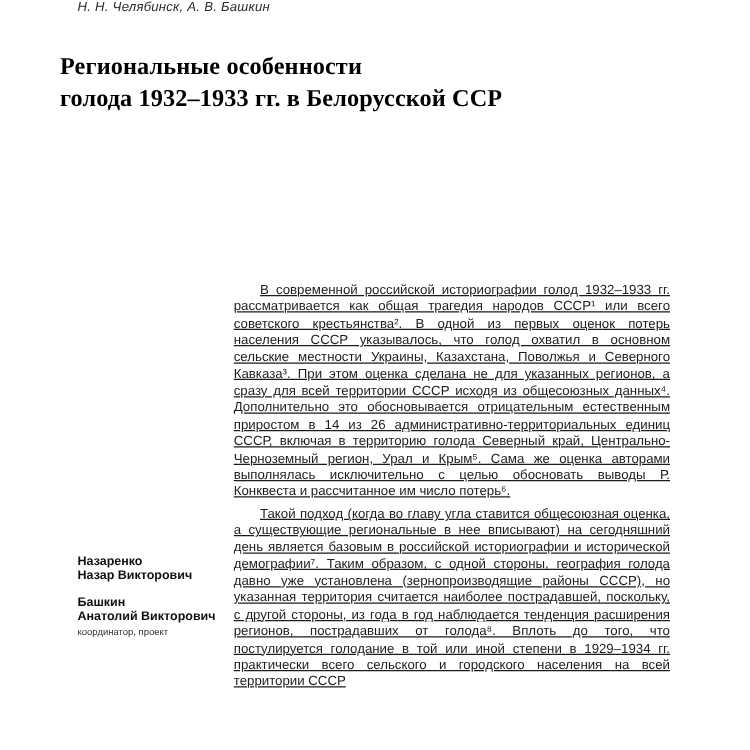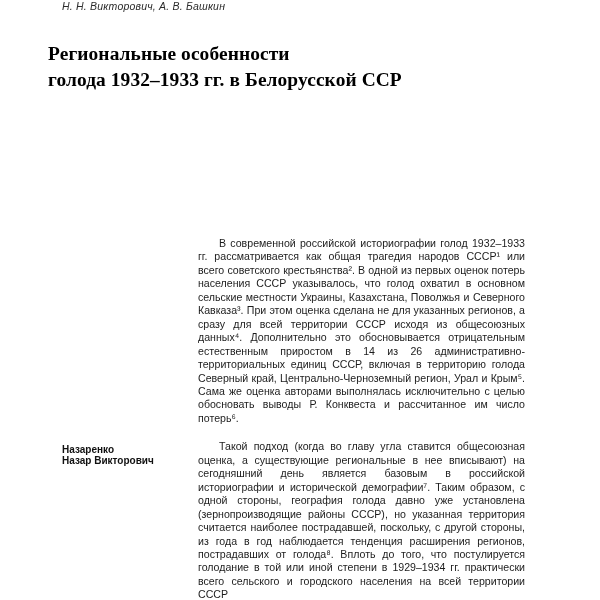--- a/index.html
+++ b/index.html
@@ -83,45 +83,51 @@
     left: 183px;
     top: 222px;
     width: 357px;
     font-family: "Liberation Sans", sans-serif;
     font-size: 10.6px;
     line-height: 13.45px;
     color: #1c1c1c;
     text-align: justify;
   }
   .para {
-    margin: 15px;
+    margin: 4px;
     text-indent: 21px;
     text-align: justify;
+    text-decoration: underline;
   }
   .para + .para { margin-top: 0px; }
 </style>
 </head>
 <body>
 
 <div class="page">
 
-  <div class="running-head">Н. Н. Викторович, А. В. Башкин</div>
+  <div class="running-head">Н. Н. Челябинск, А. В. Башкин</div>
 
   <h1 class="article-title">
     <span class="tline">Региональные особенности</span>
     <span class="tline">голода 1932–1933 гг. в Белорусской ССР</span>
   </h1>
 
   <div class="author-column">
 
     <div class="author-block">
       <span class="author-name">Назаренко</span>
       <span class="author-name">Назар Викторович</span>
     </div>
 
+    <div class="author-block">
+      <span class="author-name">Башкин</span>
+      <span class="author-name">Анатолий Викторович</span>
+      <span class="author-affil">координатор, проект</span>
+    </div>
 
   </div>
 
   <div class="body-column">
     <p class="para">В современной российской историографии голод 1932–1933 гг. рассматривается как общая трагедия народов СССР¹ или всего советского крестьянства². В одной из первых оценок потерь населения СССР указывалось, что голод охватил в основном сельские местности Украины, Казахстана, Поволжья и Северного Кавказа³. При этом оценка сделана не для указанных регионов, а сразу для всей территории СССР исходя из общесоюзных данных⁴. Дополнительно это обосновывается отрицательным естественным приростом в 14 из 26 административно-территориальных единиц СССР, включая в территорию голода Северный край, Центрально-Черноземный регион, Урал и Крым⁵. Сама же оценка авторами выполнялась исключительно с целью обосновать выводы Р. Конквеста и рассчитанное им число потерь⁶.</p>
     <p class="para">Такой подход (когда во главу угла ставится общесоюзная оценка, а существующие региональные в нее вписывают) на сегодняшний день является базовым в российской историографии и исторической демографии⁷. Таким образом, с одной стороны, география голода давно уже установлена (зернопроизводящие районы СССР), но указанная территория считается наиболее пострадавшей, поскольку, с другой стороны, из года в год наблюдается тенденция расширения регионов, пострадавших от голода⁸. Вплоть до того, что постулируется голодание в той или иной степени в 1929–1934 гг. практически всего сельского и городского населения на всей территории СССР</p>
   </div>
 
 </div>
 

